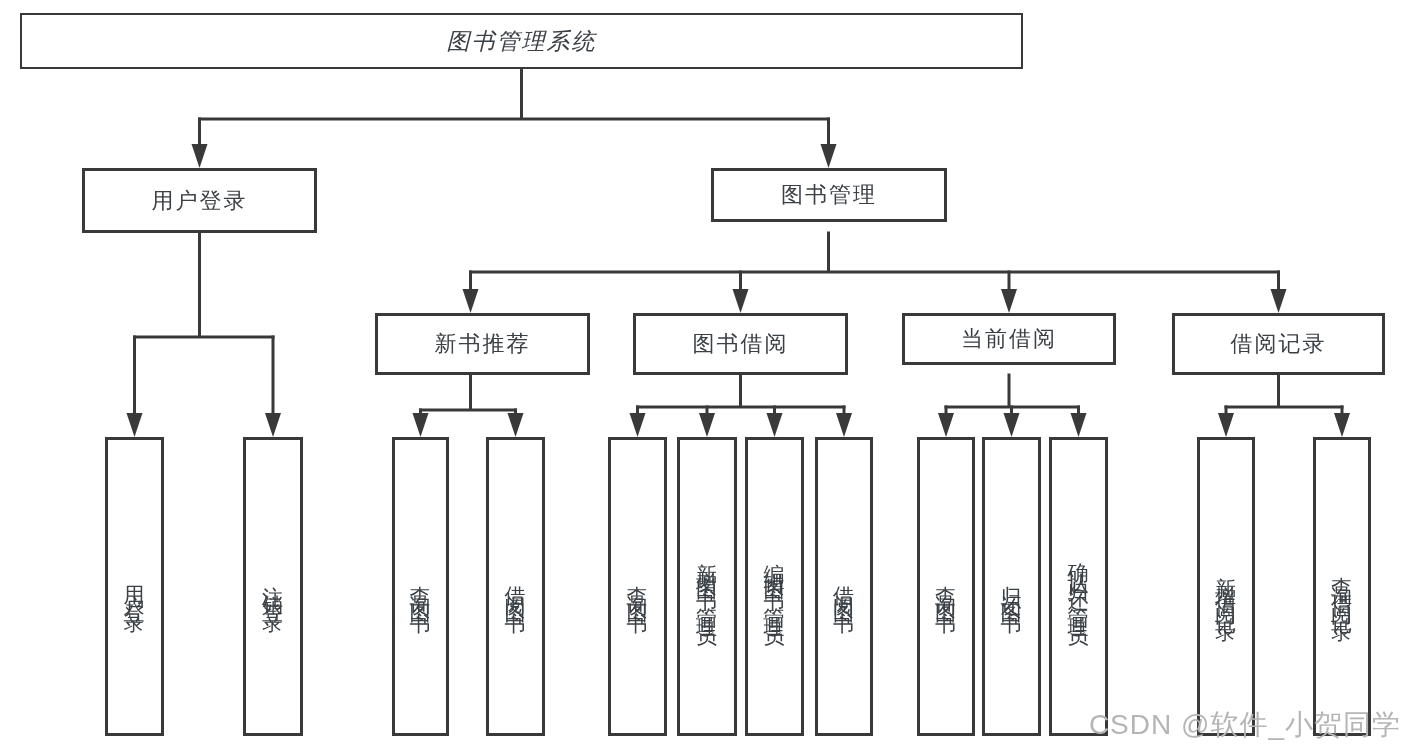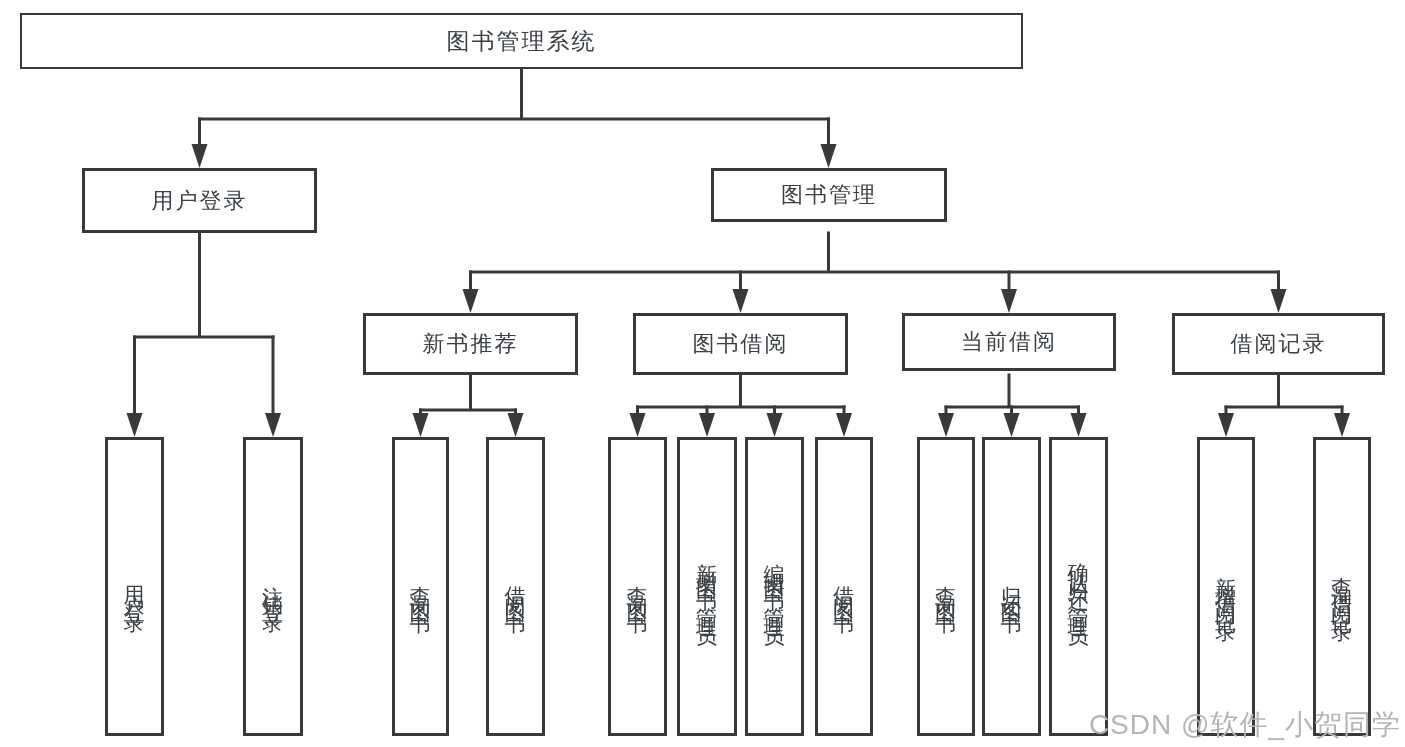--- a/index.html
+++ b/index.html
@@ -16,35 +16,35 @@
   #connectors path, #connectors line{
     stroke:#393939;stroke-width:3;fill:none;stroke-linecap:square;
   }
   #connectors polygon{fill:#393939;stroke:none;}
   .node{
     position:absolute;box-sizing:border-box;
     background:#ffffff;border:3px solid #393939;
     display:flex;align-items:center;justify-content:center;
     color:#3b4045;z-index:1;
   }
-  .node.root{border-width:2px;}
+  .node.root{border-width:2px;font-style:italic;}
   .hlabel{font-size:22px;letter-spacing:2px;white-space:nowrap;}
   .root .hlabel{font-size:23px;}
   .vlabel{
     writing-mode:vertical-rl;
     font-size:21px;letter-spacing:9px;
     white-space:nowrap;line-height:1;
   }
   
   .p-root {left:20px;  top:13px;  width:1003px;height:56px;}
   .p-login{left:82px;  top:168px; width:235px; height:65px;}
   .p-mgmt {left:711px; top:168px; width:236px; height:54px;}
-  .p-l3a  {left:363px; top:313px; width:215px; height:62px;}
+  .p-l3a  {left:375px; top:313px; width:215px; height:62px;}
   .p-l3b  {left:633px; top:313px; width:215px; height:62px;}
-  .p-l3c  {left:902px; top:313px; width:214px; height:58px;font-family:Liberation Serif, serif;}
+  .p-l3c  {left:902px; top:313px; width:214px; height:52px;font-family:Liberation Serif, serif;}
   .p-l3d  {left:1172px;top:313px; width:213px; height:62px;}
   .p-a1{left:105px; top:437px;width:59px;height:299px;}
   .p-a2{left:243px; top:437px;width:60px;height:299px;}
   .p-b1{left:392px; top:437px;width:57px;height:299px;}
   .p-b2{left:486px; top:437px;width:59px;height:299px;}
   .p-c1{left:608px; top:437px;width:59px;height:299px;}
   .p-c2{left:677px; top:437px;width:60px;height:299px;}
   .p-c3{left:745px; top:437px;width:59px;height:299px;}
   .p-c4{left:815px; top:437px;width:58px;height:299px;}
   .p-d1{left:917px; top:437px;width:58px;height:299px;}

